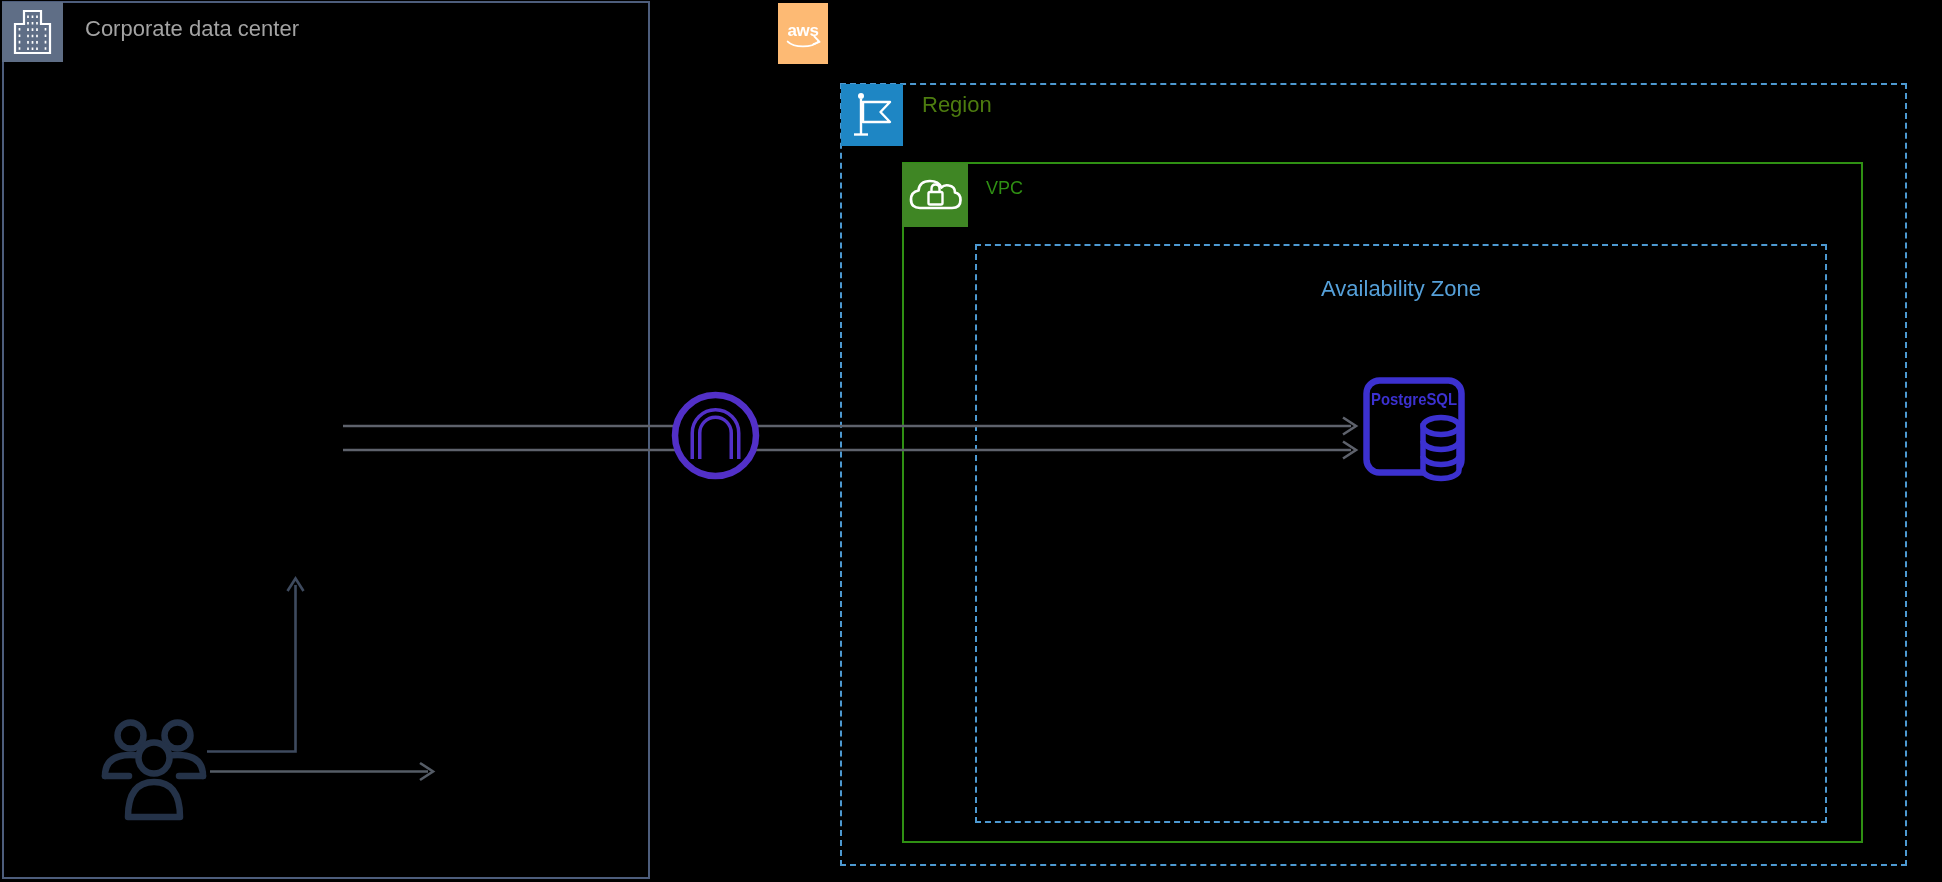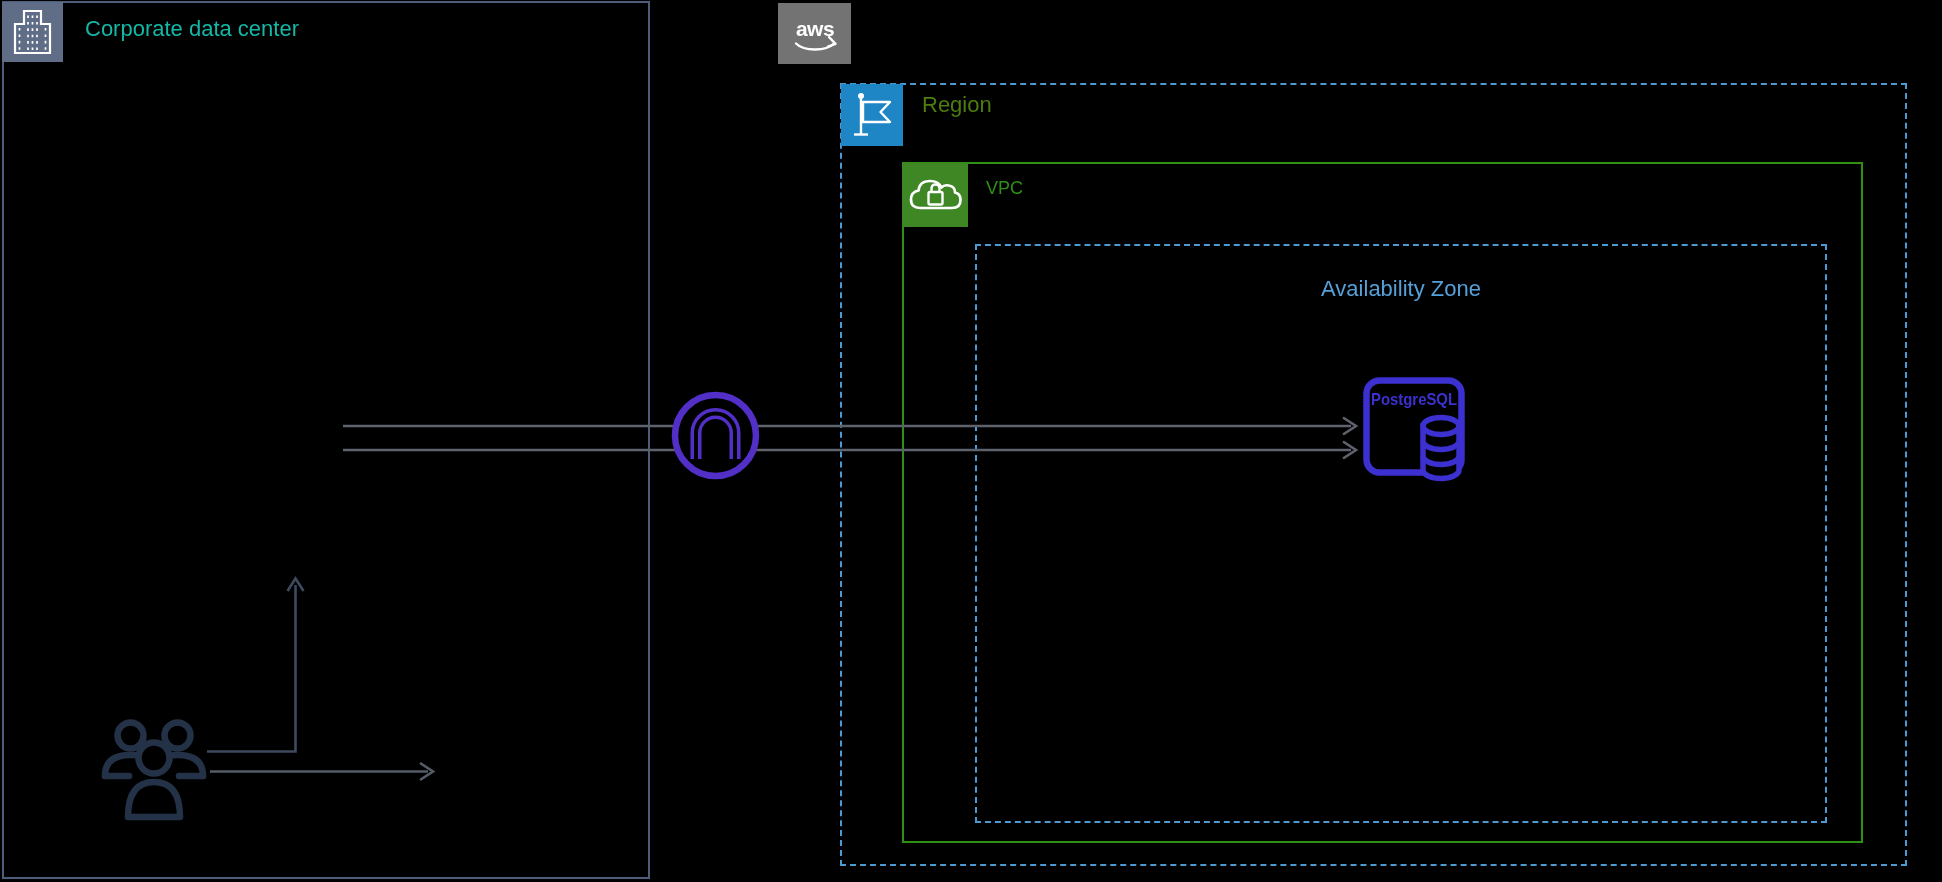--- a/index.html
+++ b/index.html
@@ -11,26 +11,26 @@
     font-family:"Liberation Sans", sans-serif;
   }
   .box{position:absolute;box-sizing:border-box;background:transparent;}
   .corporate-box{left:2px;top:1px;width:648px;height:878px;border:2px solid #4d5d7c;}
   .region-box{left:840px;top:83px;width:1067px;height:783px;border:2px dashed #4d99d1;}
   .vpc-box{left:902px;top:162px;width:961px;height:681px;border:2px solid #2f9013;}
   .az-box{left:975px;top:244px;width:852px;height:579px;border:2px dashed #4d99d1;}
 
   .group-icon{position:absolute;display:flex;align-items:center;justify-content:center;}
   .corporate-icon{left:2px;top:2px;width:61px;height:60px;background:#5f6e86;}
-  .aws-logo{left:778px;top:3px;width:73px;height:61px;background:#737373;align-items:flex-end;}
+  .aws-logo{left:778px;top:3px;width:50px;height:61px;background:#fdba74;align-items:flex-end;}
   .region-icon{left:841px;top:84px;width:62px;height:62px;background:#1e86c4;}
   .vpc-icon{left:902px;top:163px;width:66px;height:64px;background:#3f8624;}
 
   .label{position:absolute;font-size:22px;line-height:1.2;white-space:nowrap;}
-  .corporate-label{left:85px;top:16px;color:#14b8a6;}
+  .corporate-label{left:85px;top:16px;color:#a3a3a3;}
   .region-label{left:922px;top:92px;color:#4d7c0f;}
   .vpc-label{left:986px;top:178px;color:#2f9013;font-size:18px;}
   .az-label{left:975px;top:276px;width:852px;text-align:center;color:#55a0d9;}
 
   .overlay{position:absolute;left:0;top:0;}
   .node-svg{position:absolute;}
   .gateway-svg{left:668px;top:388px;}
   .postgres-svg{left:1358px;top:372px;}
   .users-svg{left:101px;top:718px;}
 </style>

